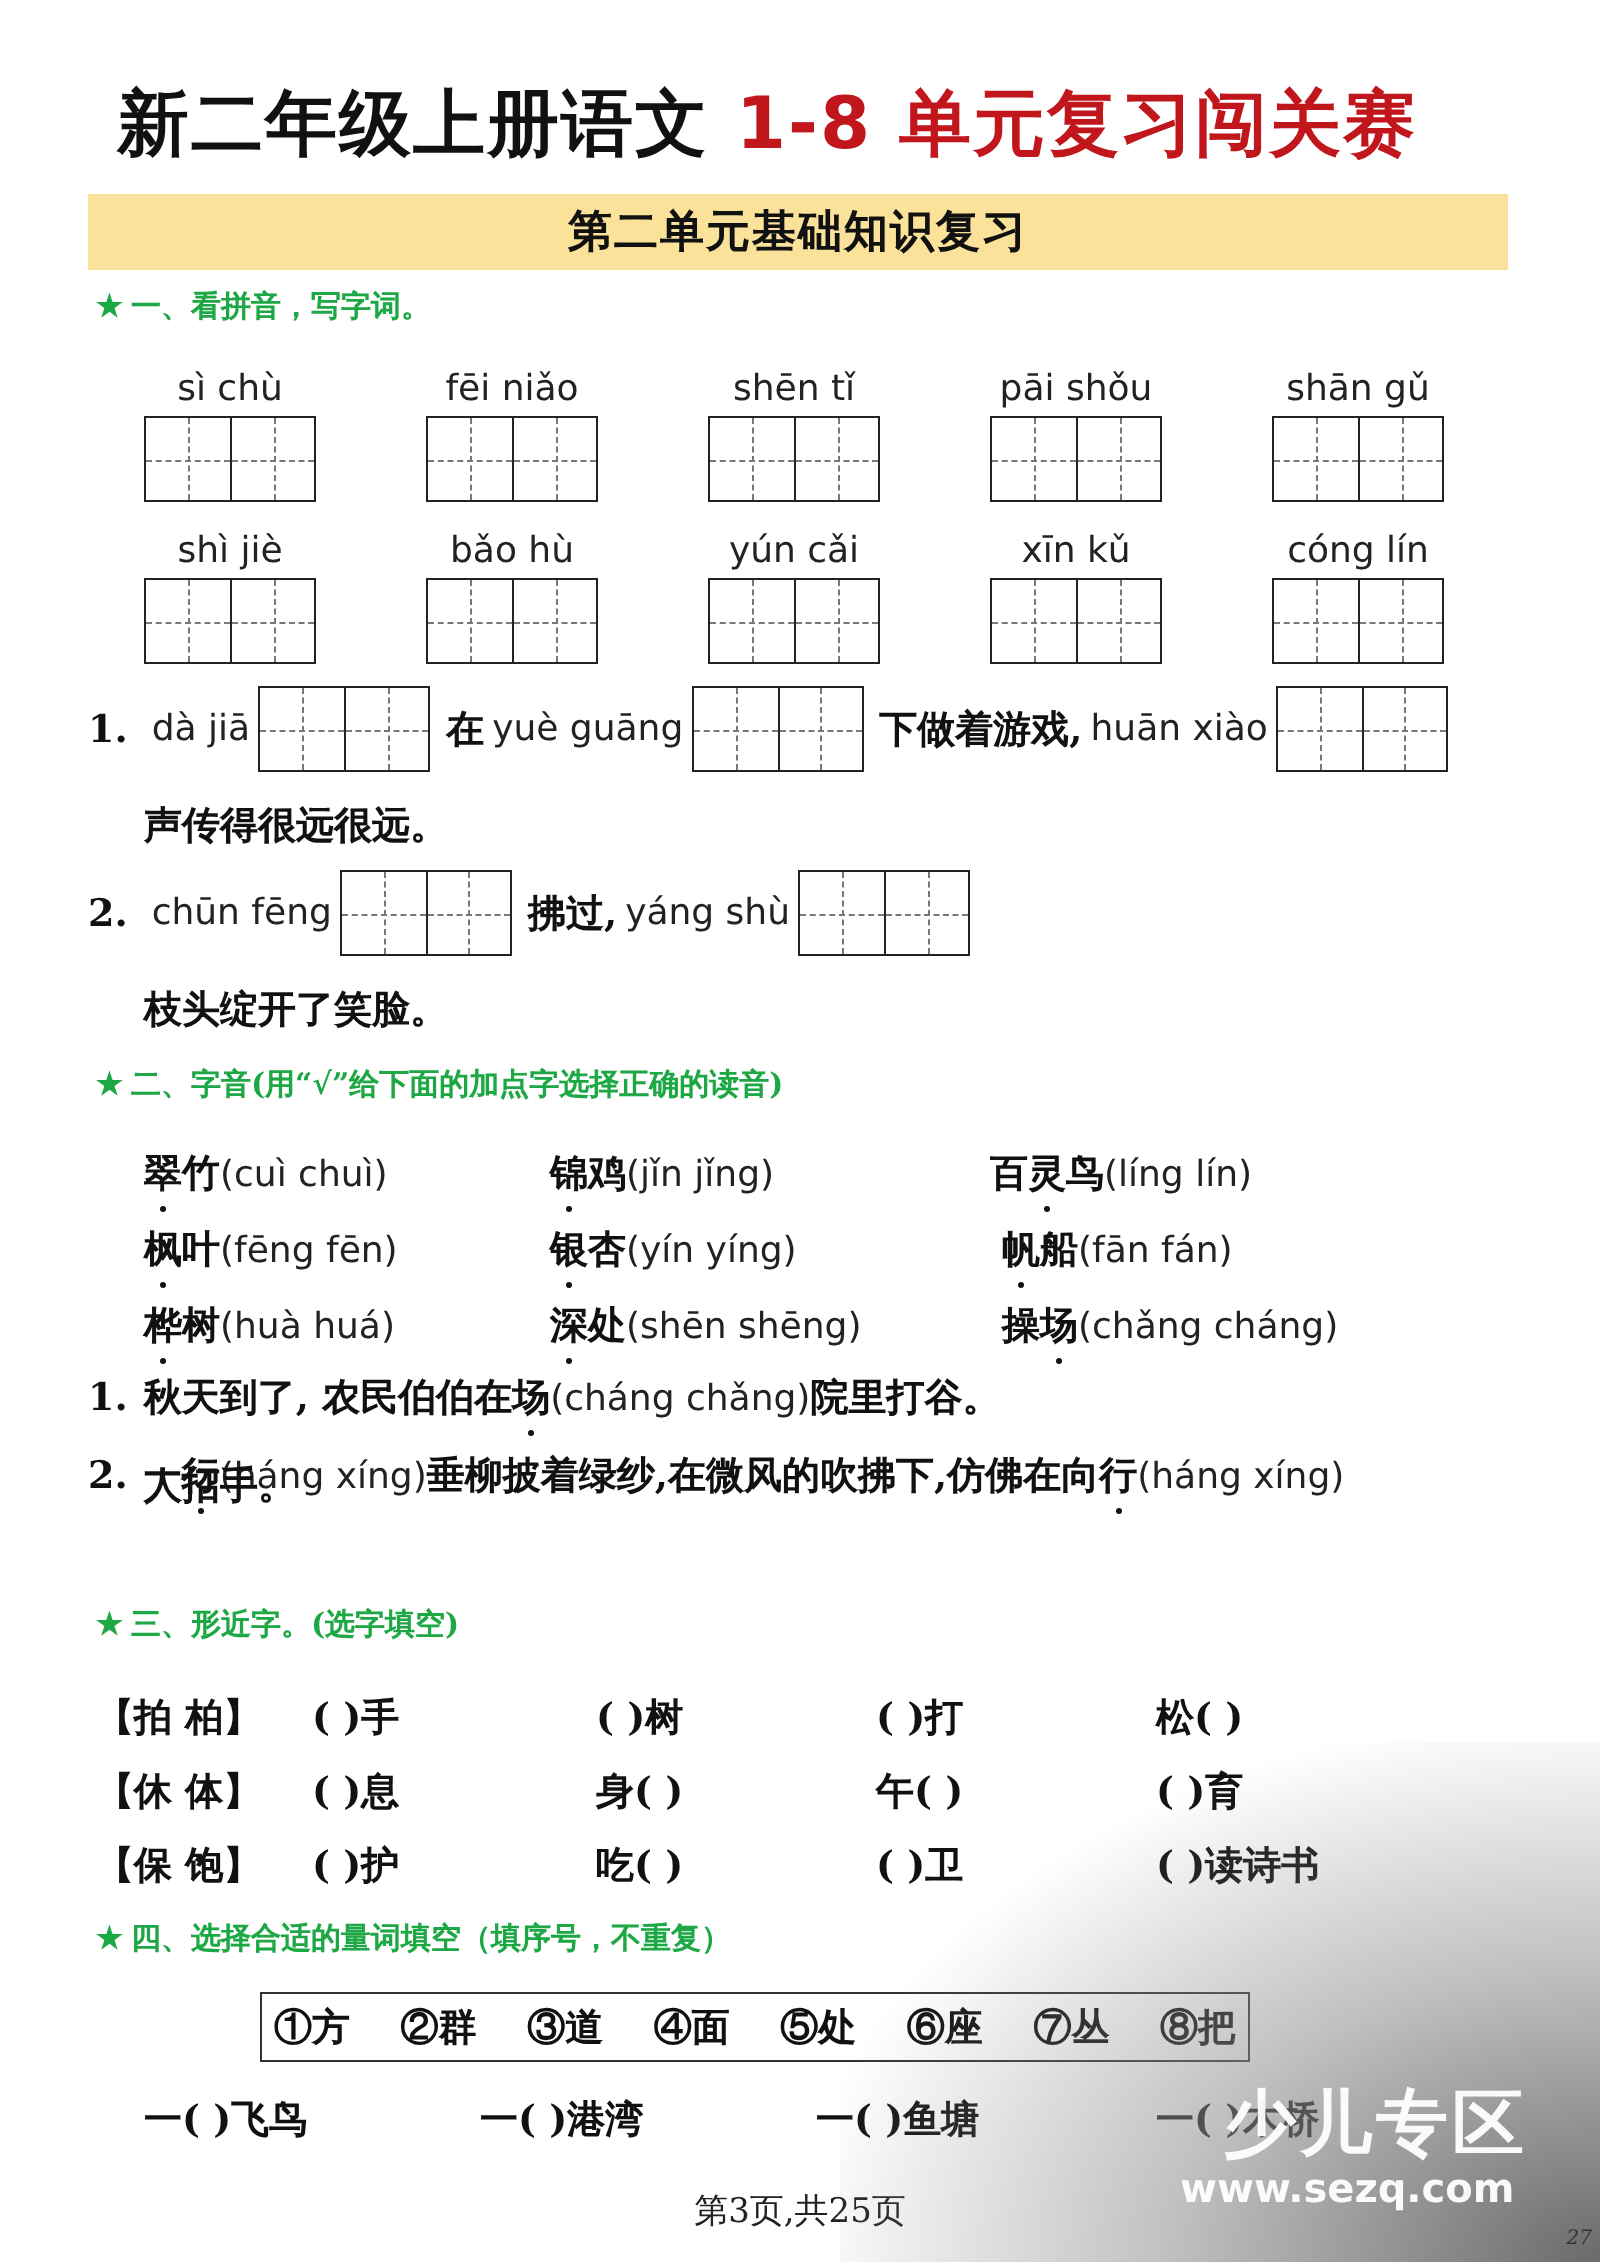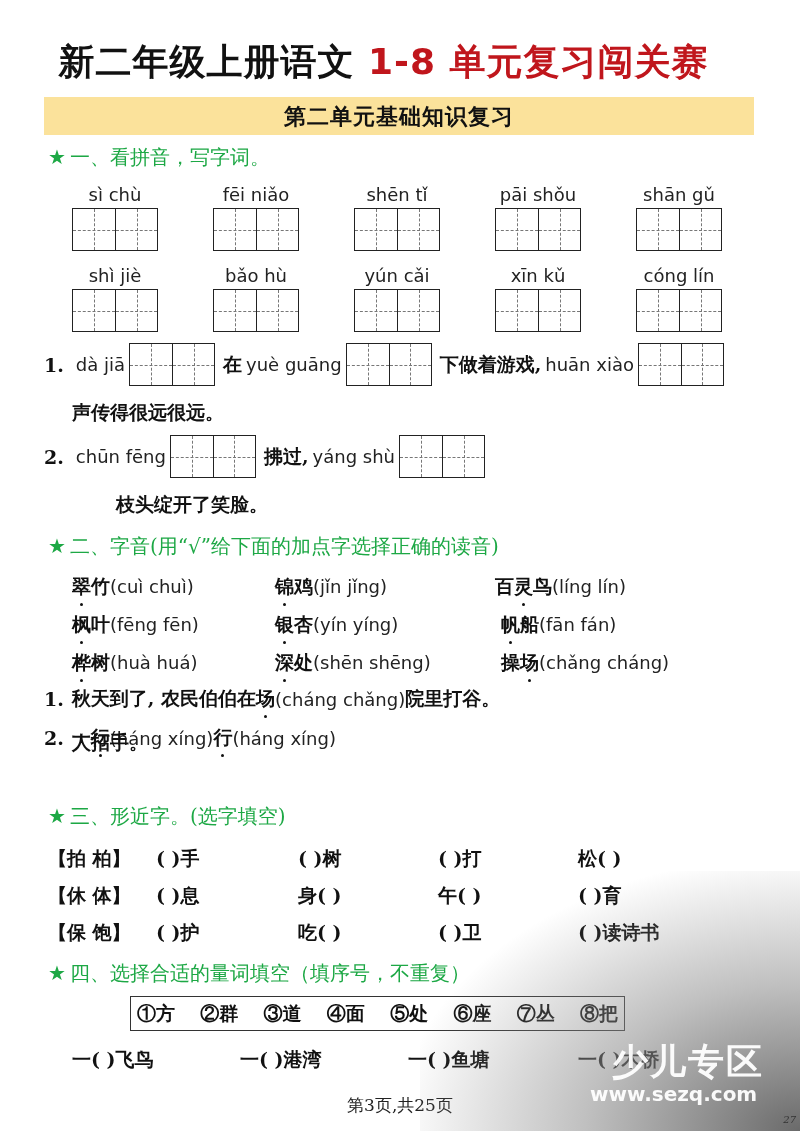--- a/index.html
+++ b/index.html
@@ -6,21 +6,21 @@
   html, body { width: 800px; height: 1131px; background: #ffffff; overflow: hidden; }
   body { position: relative; font-family: "DejaVu Serif", "Liberation Serif", serif; color: #111; }
 
   .page-title { position: absolute; top: 38px; left: 0; width: 767px; text-align: center;
     font-family: "DejaVu Sans", sans-serif; font-weight: bold; font-size: 36px; letter-spacing: 1px; color: #111; white-space: nowrap; }
   .page-title .accent { color: #c0161c; }
 
   .unit-band { position: absolute; left: 44px; top: 97px; width: 710px; height: 38px; background: #fbe29b;
     text-align: center; line-height: 38px; font-size: 22px; font-weight: bold; color: #111; letter-spacing: 1px; }
 
-  .section-heading { position: absolute; left: 48px; font-size: 20px; font-weight: normal; color: #1da845; white-space: nowrap; }
+  .section-heading { position: absolute; left: 48px; font-size: 15px; font-weight: bold; color: #1da845; white-space: nowrap; }
   .section-heading .star { margin-right: 4px; }
 
   .py { font-family: "DejaVu Sans", sans-serif; font-weight: normal; font-size: 18px; color: #222; }
 
   
   .word-item { position: absolute; width: 86px; }
   .word-item .py { display: block; text-align: center; height: 26px; line-height: 26px; font-size: 18px; }
   .tian { display: inline-flex; border: 1.5px solid #222; height: 43px; vertical-align: middle; }
   .tian .cell { position: relative; width: 42px; height: 100%; }
   .tian .cell + .cell { border-left: 1.5px solid #222; }
@@ -139,21 +139,21 @@
       <span class="cell"></span>
       <span class="cell"></span>
     </span>
   <span class="cn" style="margin-left:8px;">拂过,</span>
   <span class="py">yáng shù</span>
   <span class="tian">
       <span class="cell"></span>
       <span class="cell"></span>
     </span>
 </div>
-<div class="line indent" style="top:492px;margin-left:44px;">
+<div class="line indent" style="top:492px;">
     <span class="cn">枝头绽开了笑脸。</span>
   </div>
 
 <div class="section-heading" style="top:533px;">
   <span class="star">★</span><span>二、字音(用“√”给下面的加点字选择正确的读音)</span>
 </div>
 
 <div id="tone-items">
     <div class="tone-item" style="left: 72px; top: 574px; text-align: center;"><span></span><span class="dot">翠</span><span>竹</span><span class="py">(cuì  chuì)</span></div>
     <div class="tone-item" style="left: 275px; top: 574px;"><span></span><span class="dot">锦</span><span>鸡</span><span class="py">(jǐn  jǐng)</span></div>
@@ -171,20 +171,21 @@
   <span class="cn">秋天到了, 农民伯伯在</span>
     <span class="cn dot">场</span>
     <span class="py" style="margin:0;">(cháng  chǎng)</span>
     <span class="cn">院里打谷。</span>
 </div>
 <div class="line" style="top:725px;">
   <span class="num">2.</span>
   <span class="cn">一</span>
     <span class="cn dot">行</span>
     <span class="py" style="margin:0;">(háng  xíng)</span>
+    <span class="cn">垂柳披着绿纱,在微风的吹拂下,仿佛在向</span>
     <span class="cn dot">行</span>
     <span class="py" style="margin:0;">(háng  xíng)</span>
 </div>
 <div class="line indent" style="top:730px;">
     <span class="cn">人招手。</span>
   </div>
 
 <div class="section-heading" style="top:803px;">
   <span class="star">★</span><span>三、形近字。(选字填空)</span>
 </div>

